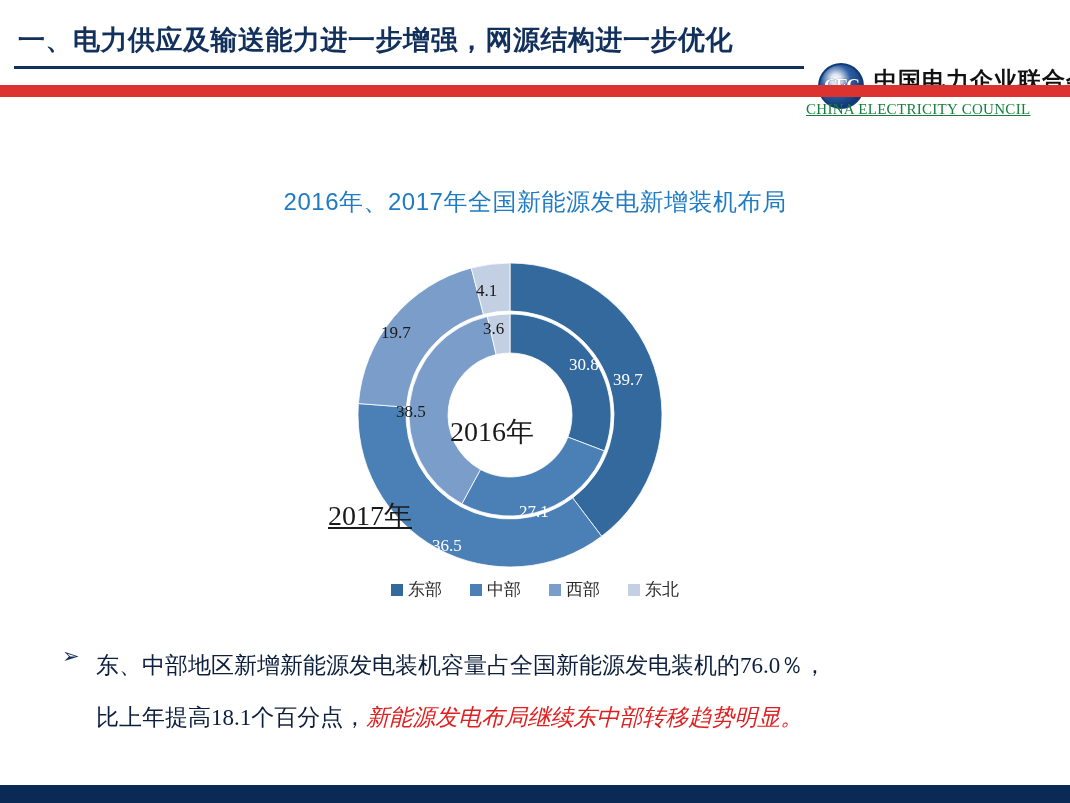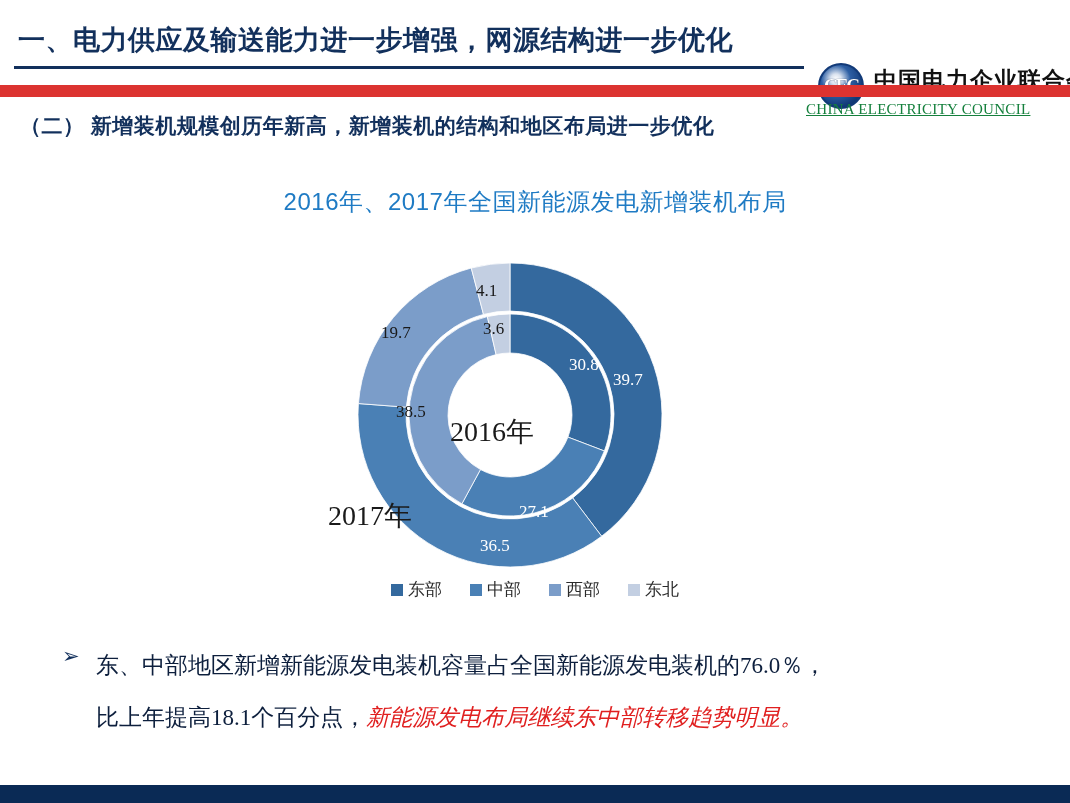--- a/index.html
+++ b/index.html
@@ -175,52 +175,51 @@
       <div id="logo-mark">
         <span class="gg">CEC</span>
       </div>
       <div id="logo-cn">中国电力企业联合会</div>
       <div id="logo-en">CHINA ELECTRICITY COUNCIL</div>
     </div>
   </div>
 
   <div id="red-band"></div>
 
-  <div id="sub-heading">（二） 新增装机规模创历年新高，新增装机的结构和地区布局进一步优化</div>
 
   <div id="chart-title">2016年、2017年全国新能源发电新增装机布局</div>
 
   <div id="chart-area">
     <svg id="donut-svg" width="450" height="320" viewBox="0 0 450 320">
       <g id="ring-outer" transform="translate(225,160)">
           <path d="M9.307315673519884e-15,-152 A152,152 0 0 1 91.64529033673172,121.26475480986281 L62.70467233565854,82.9706217120114 A104,104 0 0 0 6.368163355566236e-15,-104 Z" fill="#34699E" stroke="#ffffff" stroke-width="0.8"></path>
           <path d="M91.64529033673172,121.26475480986281 A152,152 0 0 1 -151.5681528396133,-11.449674440245785 L-103.70452562710385,-7.83398777490501 A104,104 0 0 0 62.70467233565854,82.9706217120114 Z" fill="#4A80B5" stroke="#ffffff" stroke-width="0.8"></path>
           <path d="M-151.5681528396133,-11.449674440245785 A152,152 0 0 1 -38.725150303874116,-146.98422613989013 L-26.496155471071763,-100.56815472729323 A104,104 0 0 0 -103.70452562710385,-7.83398777490501 Z" fill="#7B9DC9" stroke="#ffffff" stroke-width="0.8"></path>
           <path d="M-38.725150303874116,-146.98422613989013 A152,152 0 0 1 -2.7921947020559652e-14,-152 L-1.9104490066698708e-14,-104 A104,104 0 0 0 -26.496155471071763,-100.56815472729323 Z" fill="#C3CFE2" stroke="#ffffff" stroke-width="0.8"></path>
         </g>
       <g id="ring-inner" transform="translate(225,160)">
           <path d="M6.184466335694134e-15,-101 A101,101 0 0 1 94.36722318811782,35.99759975003831 L57.92839443230995,22.09753648022154 A62,62 0 0 0 3.796405077356795e-15,-62 Z" fill="#34699E" stroke="#ffffff" stroke-width="0.8"></path>
           <path d="M94.36722318811782,35.99759975003831 A101,101 0 0 1 -48.10005857046186,88.81094732924618 L-29.52676862741223,54.517611231814485 A62,62 0 0 0 57.92839443230995,22.09753648022154 Z" fill="#4A80B5" stroke="#ffffff" stroke-width="0.8"></path>
           <path d="M-48.10005857046186,88.81094732924618 A101,101 0 0 1 -22.65134685588753,-98.42721415144429 L-13.904787178861653,-60.42066611276778 A62,62 0 0 0 -29.52676862741223,54.517611231814485 Z" fill="#7B9DC9" stroke="#ffffff" stroke-width="0.8"></path>
           <path d="M-22.65134685588753,-98.42721415144429 A101,101 0 0 1 -1.85533990070824e-14,-101 L-1.1389215232070385e-14,-62 A62,62 0 0 0 -13.904787178861653,-60.42066611276778 Z" fill="#C3CFE2" stroke="#ffffff" stroke-width="0.8"></path>
         </g>
     </svg>
 
     <div class="slice-label lbl-white" style="left:328px; top:115px;">39.7</div>
-    <div class="slice-label lbl-white" style="left:147px; top:281px;margin-left:48px;">36.5</div>
+    <div class="slice-label lbl-white" style="left:147px; top:281px;">36.5</div>
     <div class="slice-label lbl-dark" style="left:96px; top:68px;">19.7</div>
     <div class="slice-label lbl-dark" style="left:191px; top:26px;font-family:Liberation Serif, serif;">4.1</div>
 
     <div class="slice-label lbl-white" style="left:284px; top:100px;">30.8</div>
     <div class="slice-label lbl-white" style="left:234px; top:247px;">27.1</div>
     <div class="slice-label lbl-dark" style="left:111px; top:147px;">38.5</div>
     <div class="slice-label lbl-dark" style="left:198px; top:64px;">3.6</div>
 
     <div class="ring-name" style="left:165px; top:158px;">2016年</div>
-    <div class="ring-name" style="left:43px; top:242px;">2017年</div>
+    <div class="ring-name" style="left:43px; top:242px;text-decoration:underline;">2017年</div>
   </div>
 
   <div id="legend">
     <div class="legend-item">
       <span class="legend-swatch" style="background: rgb(52, 105, 158);"></span>
       <span class="legend-label">东部</span>
     </div>
     <div class="legend-item">
       <span class="legend-swatch" style="background: rgb(74, 128, 181);"></span>
       <span class="legend-label">中部</span>

